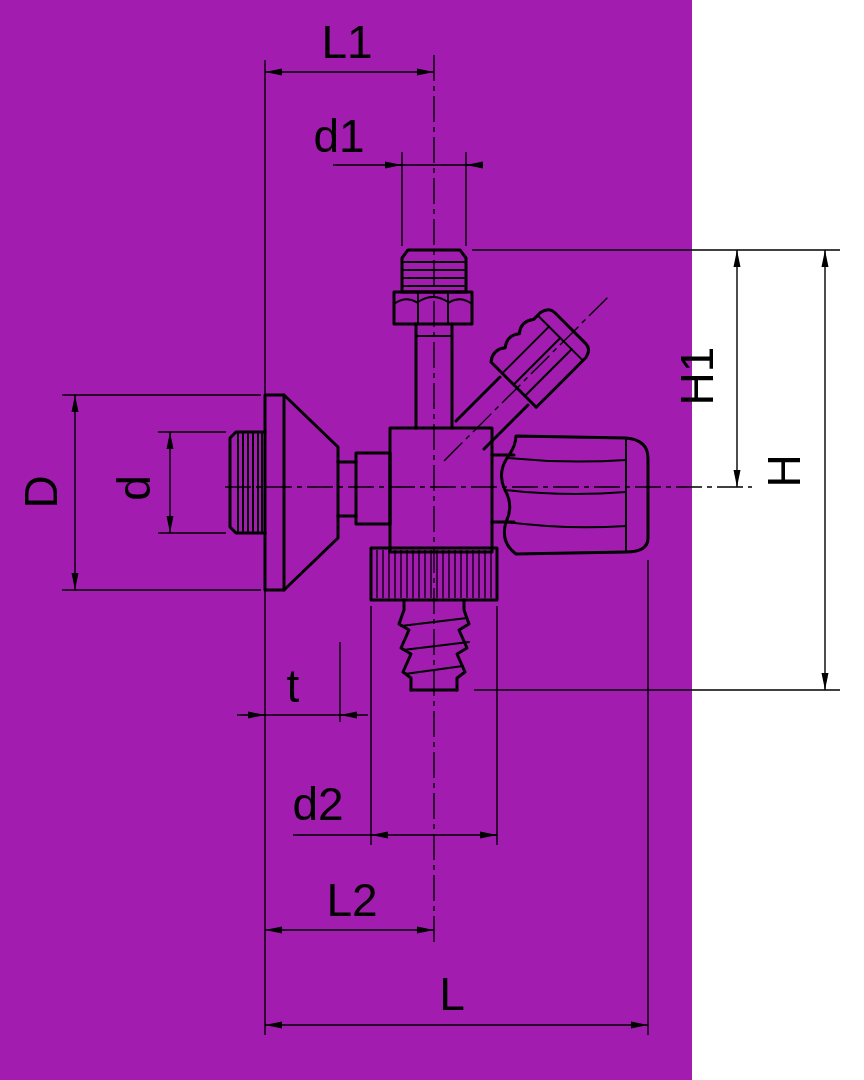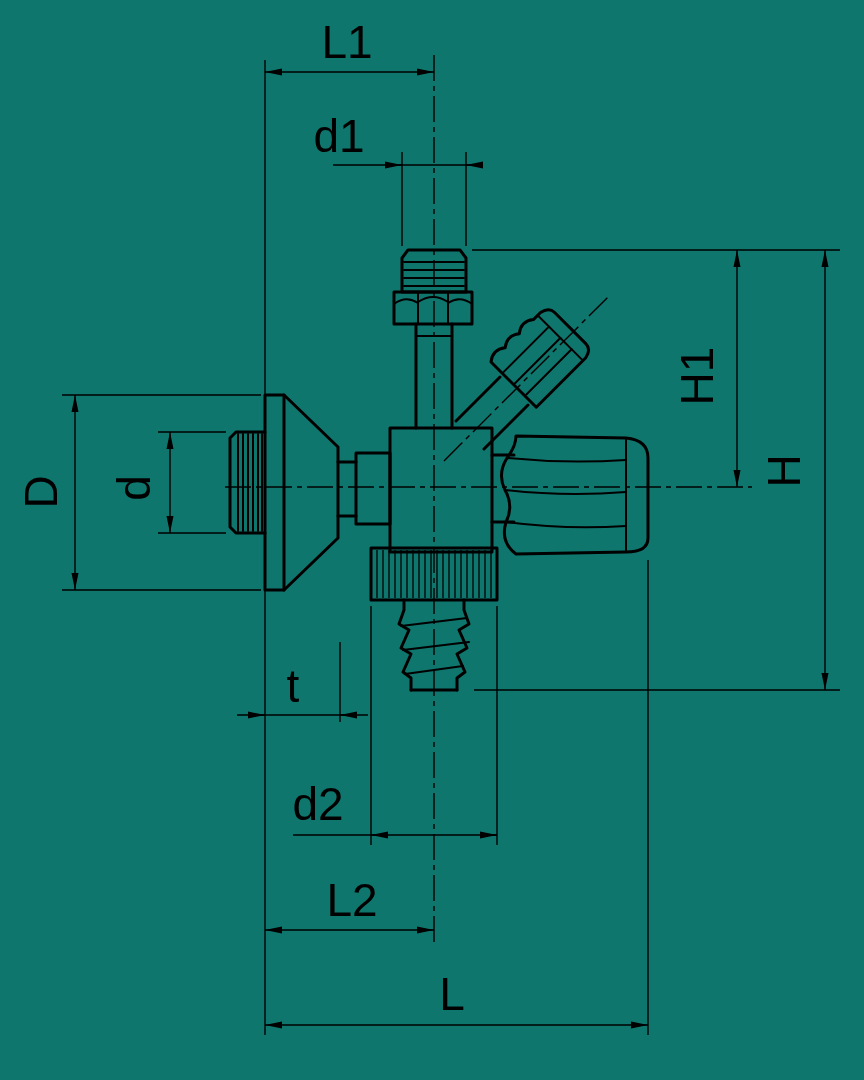--- a/index.html
+++ b/index.html
@@ -4,23 +4,23 @@
 <style>
   html, body {
     margin: 0;
     padding: 0;
     background: #ffffff;
     width: 864px;
     height: 1080px;
     overflow: hidden;
   }
   .drawing-wrap {
-    width: 864px;
+    width: 692px;
     height: 1080px;
-    background: #0f766e;
+    background: #a21caf;
   }
   svg { display: block; }
   .obj  { stroke: #000; stroke-width: 3;   fill: none; stroke-linejoin: round; stroke-linecap: round; }
   .med  { stroke: #000; stroke-width: 2;   fill: none; stroke-linejoin: round; stroke-linecap: round; }
   .thin { stroke: #000; stroke-width: 1.4; fill: none; }
   .knurl{ stroke: #000; stroke-width: 1.3; fill: none; }
   .cl   { stroke: #000; stroke-width: 1.4; fill: none; stroke-dasharray: 26 5 5 5; }
   .lbl  {
     font-family: "Liberation Sans", "DejaVu Sans", sans-serif;
     font-size: 46px;

